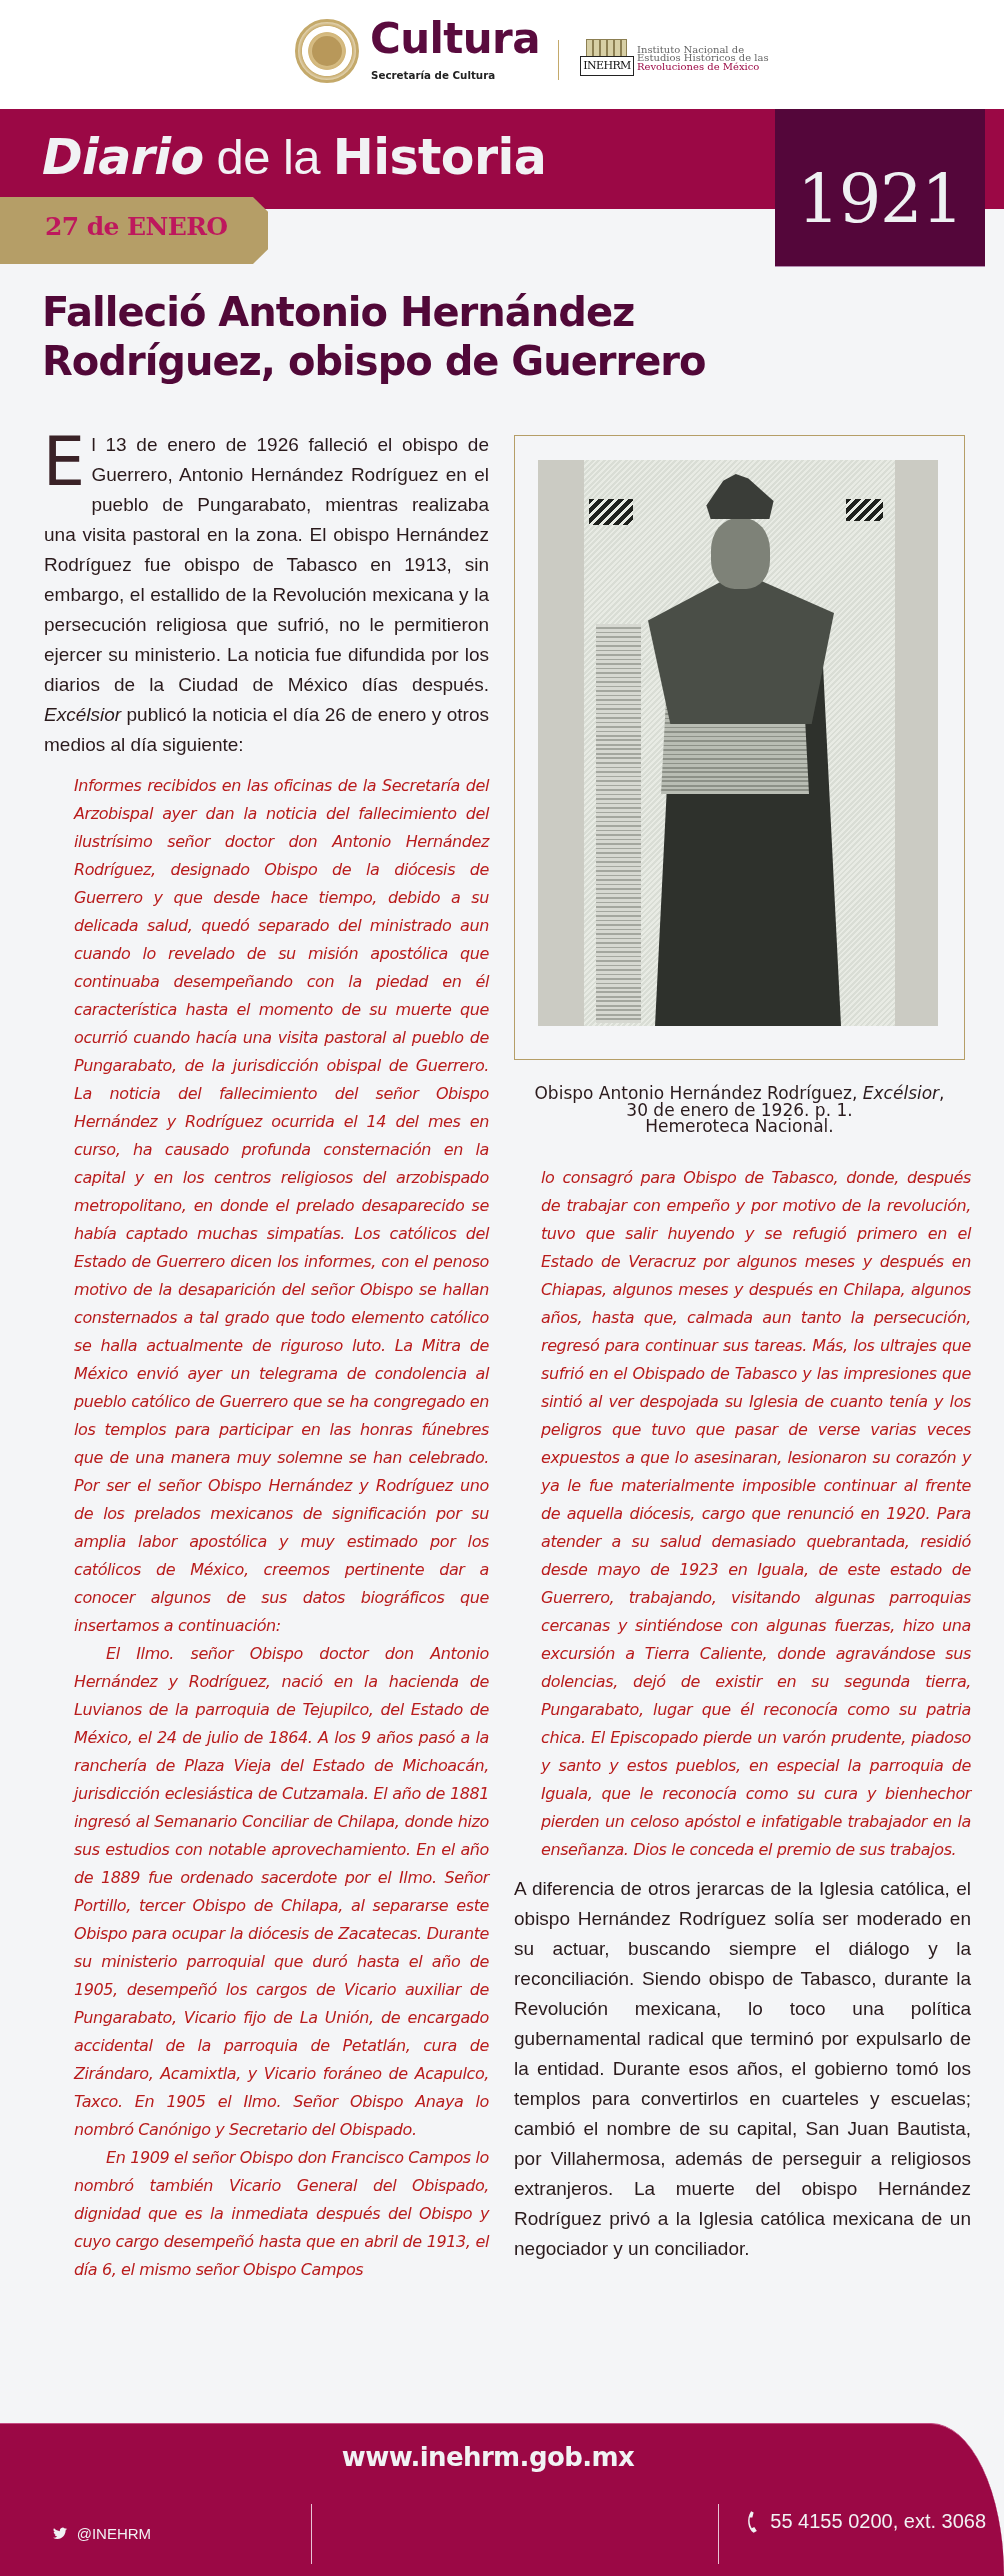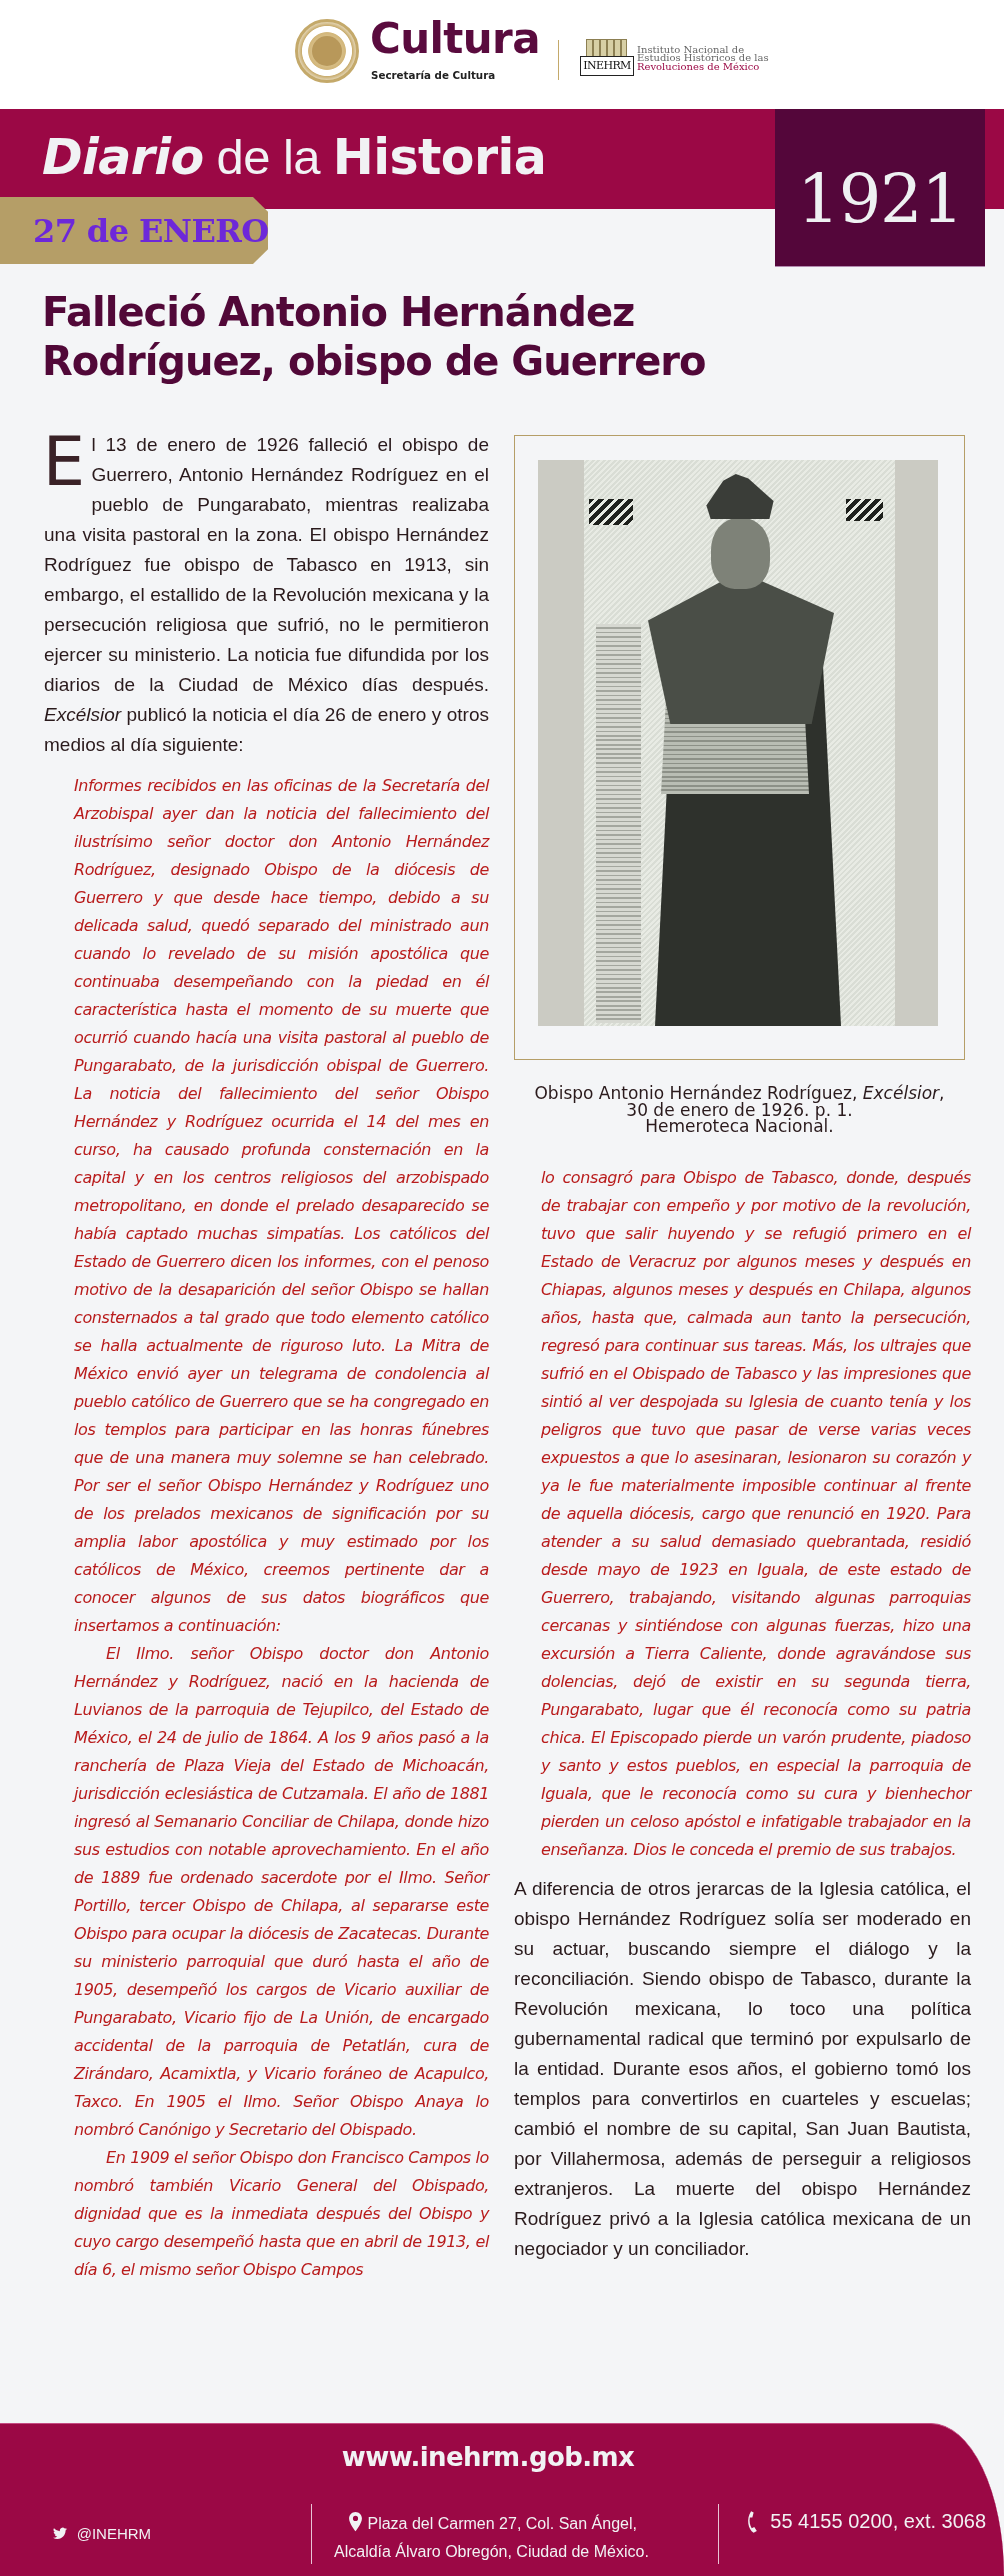--- a/index.html
+++ b/index.html
@@ -23,21 +23,21 @@
   .inehrm-text .red { color: #9b0845; }
 
   
   .header-band { position: absolute; top: 109px; left: 0; width: 1004px; height: 100px; background: #9b0845; }
   .series-title { position: absolute; left: 42px; top: 133px; font-size: 49px; color: #f1f2f4; line-height: 1; white-space: nowrap; letter-spacing: -0.6px; }
   .series-title .t1 { font-weight: bold; font-style: italic; }
   .series-title .t2 { font-weight: normal; font-family: "Liberation Sans", sans-serif; }
   .series-title .t3 { font-weight: bold; }
   .date-tab { position: absolute; left: 0; top: 197px; width: 268px; height: 67px; background: #b59e67;
               clip-path: polygon(0 0, 253px 0, 268px 22%, 268px 78%, 253px 100%, 0 100%); }
-  .date-text { position: absolute; left: 33px; top: 212px; font-family: "DejaVu Serif", serif; font-weight: bold; font-size: 32px; color: #6d28d9; letter-spacing: -0.6px; }
+  .date-text { position: absolute; left: 45px; top: 212px; font-family: "DejaVu Serif", serif; font-weight: bold; font-size: 25px; color: #be185d; letter-spacing: -0.6px; }
   .year-box { position: absolute; left: 775px; top: 109px; width: 210px; height: 158px; background: #54063a; border-bottom: 1.3px solid #b38ab0; }
   .year-text { position: absolute; left: 0; width: 210px; top: 57px; text-align: center; font-family: "DejaVu Serif", serif; font-size: 67px; color: #eef1f2; line-height: 1; letter-spacing: -1.3px; }
 
   
   .article-title { position: absolute; left: 42px; top: 288px; width: 707px; font-size: 40px; line-height: 49px; font-weight: bold; color: #510838; font-family: "DejaVu Sans", sans-serif; letter-spacing: -1px; }
 
   
   .col-left { position: absolute; left: 44px; top: 430px; width: 445px; }
   .col-right { position: absolute; left: 514px; top: 1164px; width: 457px; }
   .body-p { font-family: "Liberation Sans", sans-serif; font-size: 19px; line-height: 30px; text-align: justify; color: #2a1a1c; }
@@ -165,28 +165,20 @@
     <div class="social-row">
       <span class="social-icon yt-icon">
           <span>You</span>
           <span>Tube</span>
         </span>
       <span>Canal </span>
         <span class="small-caps">INEHRM</span>
     </div>
   </div>
   <div class="footer-sep" style="left:311px;"></div>
-  <div class="footer-address">
-    <div>
-      <svg class="pin-icon" viewBox="0 0 20 30">
-          <path fill="#f1f2f4" d="M10 0C4.5 0 0 4.5 0 10c0 7.5 10 20 10 20s10-12.5 10-20C20 4.5 15.5 0 10 0zm0 14a4 4 0 1 1 0-8 4 4 0 0 1 0 8z"></path>
-        </svg><span>Plaza del Carmen 27, Col. San Ángel,</span>
-    </div>
-    <div>Alcaldía Álvaro Obregón, Ciudad de México.</div>
-  </div>
   <div class="footer-sep" style="left:718px;"></div>
   <div class="footer-phone">
     <svg class="phone-icon" viewBox="0 0 22 34">
         <path fill="#f1f2f4" d="M8 0 L12 2 L10 10 L6 10 C5 16 6 22 9 27 L13 25 L17 31 L12 34 C3 28 0 12 8 0z"></path>
       </svg>
     <span>55 4155 0200, ext. 3068</span>
   </div>
 </div>
 
 

